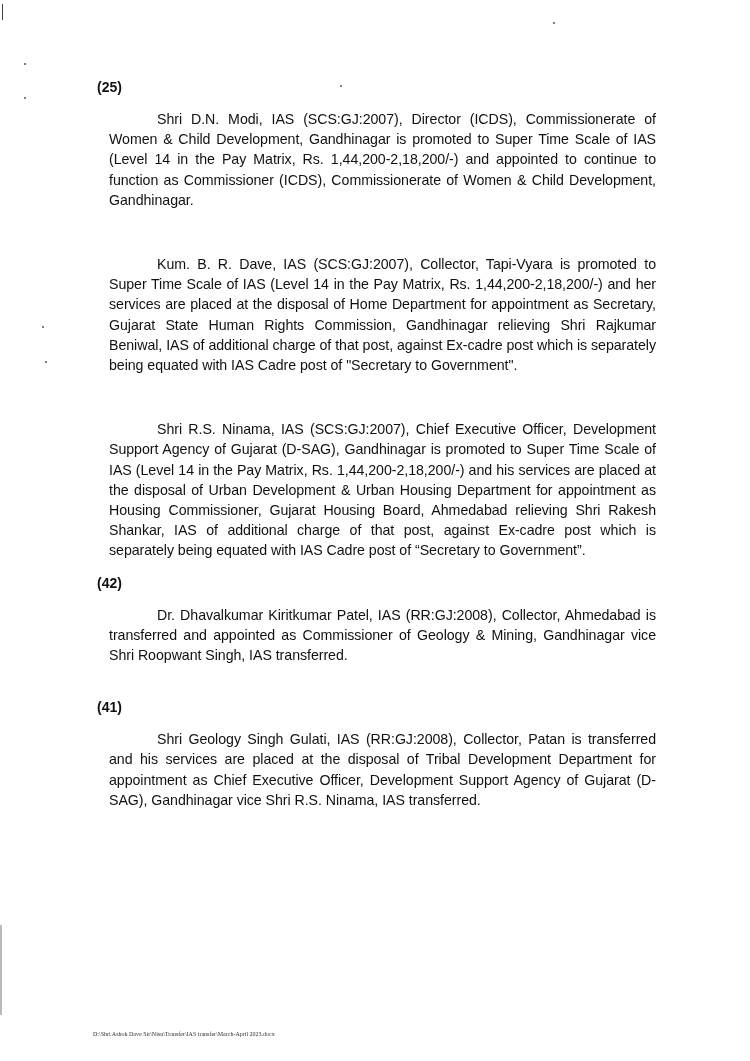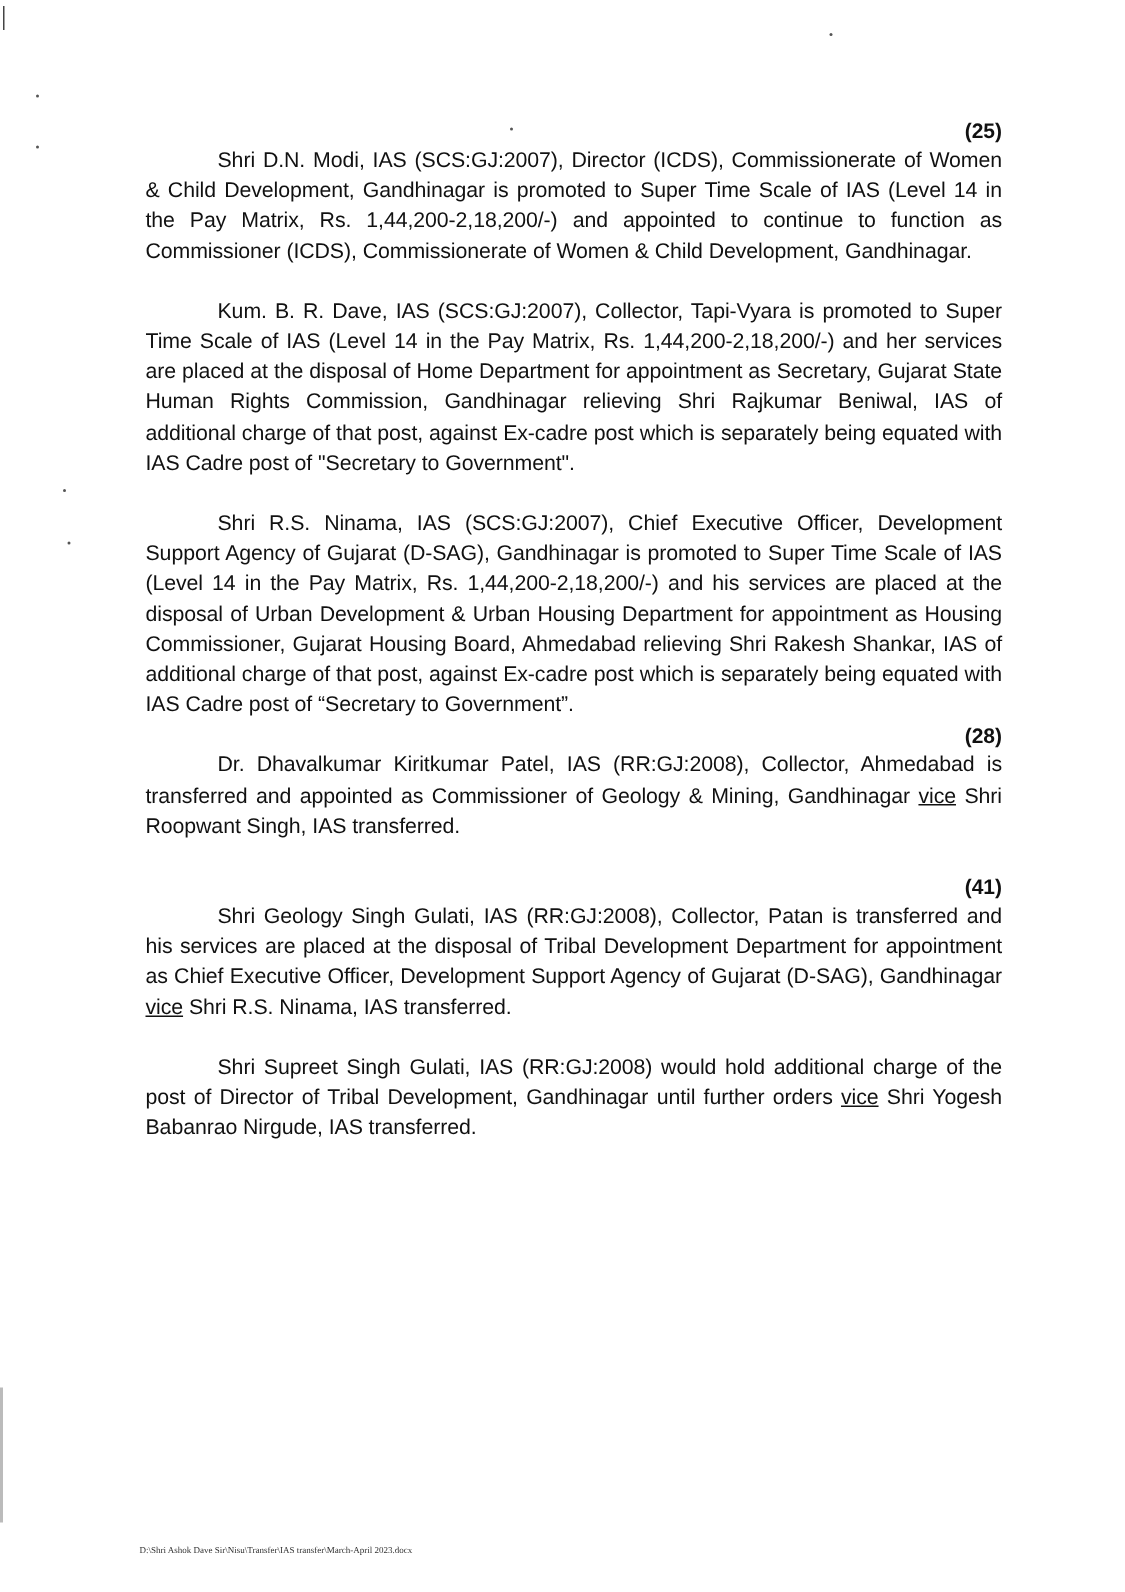--- a/index.html
+++ b/index.html
@@ -2,23 +2,23 @@
 <html><head>
 <meta charset="utf-8">
 <style>
   html, body { margin: 0; padding: 0; background: #ffffff; }
   body { width: 750px; height: 1061px; position: relative; overflow: hidden; font-family: "Liberation Sans", sans-serif; color: #111; }
   .page { position: absolute; left: 0; top: 0; width: 750px; height: 1061px; background: #fff; }
   .edge-line-top { position: absolute; left: 2px; top: 4px; width: 1px; height: 16px; background: #444; }
   .edge-line-bottom { position: absolute; left: 0px; top: 925px; width: 2px; height: 90px; background: #bbb; }
   .speck { position: absolute; width: 2px; height: 2px; background: #555; border-radius: 1px; }
   .content { position: absolute; left: 97px; top: 77px; width: 571px; }
-  .sec-num { text-align: right; font-weight: bold; font-size: 14px; line-height: 20px; margin: 0; }
-  .para { font-size: 14.2px; line-height: 20.2px; text-align: justify; text-indent: 48px; margin: 0; letter-spacing: -0.05px; }
-  .vice { text-decoration: underline; }
+  .sec-num { text-align: left; font-weight: bold; font-size: 14px; line-height: 20px; margin: 0; }
+  .para { font-size: 14.2px; line-height: 20.2px; text-align: justify; text-indent: 48px; margin: 12px; letter-spacing: -0.05px; }
+  .vice { }
   .footer { position: absolute; left: 93px; top: 1031px; font-size: 6px; font-family: "Liberation Serif", serif; color: #333; }
 </style>
 </head>
 <body>
 
 <div class="page">
   <div class="edge-line-top"></div>
   <div class="edge-line-bottom"></div>
   <div class="speck" style="left:24px;top:63px;"></div>
   <div class="speck" style="left:24px;top:97px;"></div>
@@ -40,31 +40,30 @@
       <p class="para"><span>Kum. B. R. Dave, IAS (SCS:GJ:2007), Collector, Tapi-Vyara is promoted to Super Time Scale of IAS (Level 14 in the Pay Matrix, Rs. 1,44,200-2,18,200/-) and her services are placed at the disposal of Home Department for appointment as Secretary, Gujarat State Human Rights Commission, Gandhinagar relieving Shri Rajkumar Beniwal, IAS of additional charge of that post, against Ex-cadre post which is separately being equated with IAS Cadre post of "Secretary to Government".</span></p>
     </div>
 
     <div style="height:20px;"></div>
 
     <div>
       <p class="para"><span>Shri R.S. Ninama, IAS (SCS:GJ:2007), Chief Executive Officer, Development Support Agency of Gujarat (D-SAG), Gandhinagar is promoted to Super Time Scale of IAS (Level 14 in the Pay Matrix, Rs. 1,44,200-2,18,200/-) and his services are placed at the disposal of Urban Development &amp; Urban Housing Department for appointment as Housing Commissioner, Gujarat Housing Board, Ahmedabad relieving Shri Rakesh Shankar, IAS of additional charge of that post, against Ex-cadre post which is separately being equated with IAS Cadre post of “Secretary to Government”.</span></p>
     </div>
 
     <div>
-      <p class="sec-num">(28)</p>
+      <p class="sec-num">(42)</p>
       <p class="para"><span>Dr. Dhavalkumar Kiritkumar Patel, IAS (RR:GJ:2008), Collector, Ahmedabad is transferred and appointed as Commissioner of Geology &amp; Mining, Gandhinagar </span><span class="vice">vice</span><span> Shri Roopwant Singh, IAS transferred.</span></p>
     </div>
 
     <div style="height:20px;"></div>
 
     <div>
       <p class="sec-num">(41)</p>
       <p class="para"><span>Shri Geology Singh Gulati, IAS (RR:GJ:2008), Collector, Patan is transferred and his services are placed at the disposal of Tribal Development Department for appointment as Chief Executive Officer, Development Support Agency of Gujarat (D-SAG), Gandhinagar </span><span class="vice">vice</span><span> Shri R.S. Ninama, IAS transferred.</span></p>
       <div style="height:20px;"></div>
-      <p class="para"><span>Shri Supreet Singh Gulati, IAS (RR:GJ:2008) would hold additional charge of the post of Director of Tribal Development, Gandhinagar until further orders </span><span class="vice">vice</span><span> Shri Yogesh Babanrao Nirgude, IAS transferred.</span></p>
     </div>
 
     <div style="height:20px;"></div>
 
     <div>
     </div>
   </div>
 
   <div class="footer">D:\Shri Ashok Dave Sir\Nisu\Transfer\IAS transfer\March-April 2023.docx</div>
 </div>

